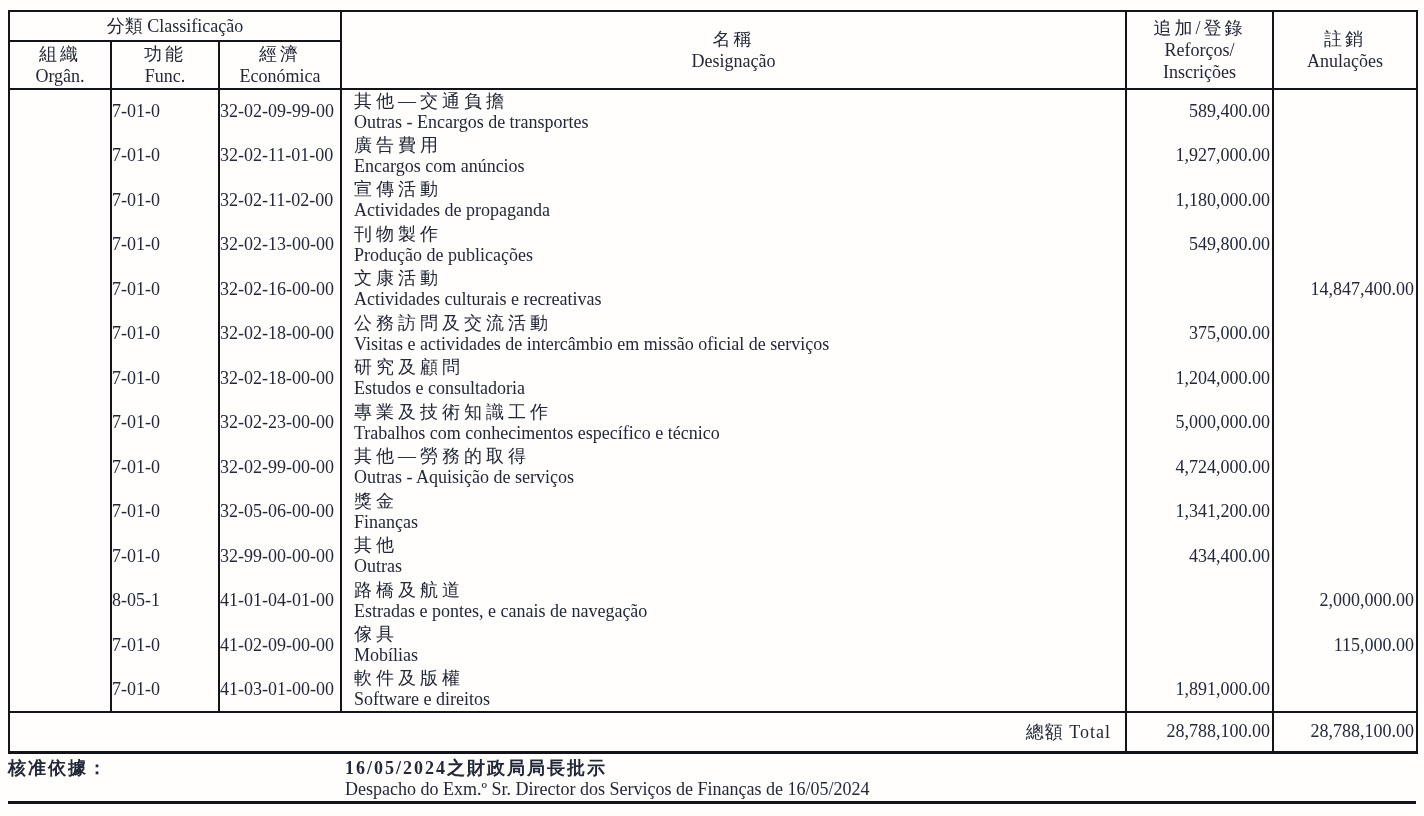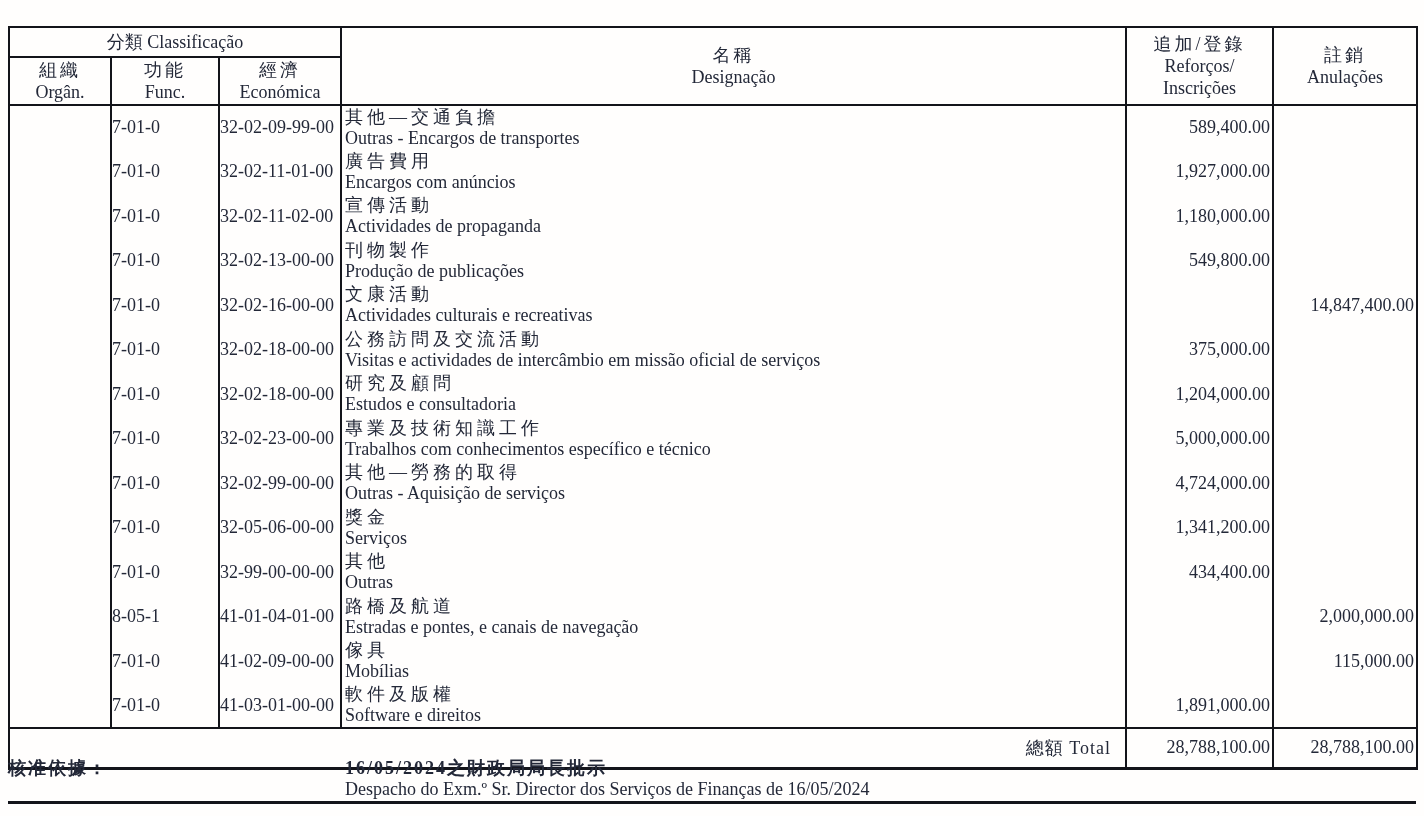--- a/index.html
+++ b/index.html
@@ -7,21 +7,21 @@
   body {
     width: 1424px; height: 816px;
     position: relative;
     font-family: "Liberation Serif", "DejaVu Serif", serif;
     color: #232838;
     overflow: hidden;
   }
   .sheet { position: absolute; inset: 0; background: #fffefd; }
 
   table.budget {
-    position: absolute; left: 8px; top: 26px;
+    position: absolute; left: 8px; top: 10px;
     width: 1408px;
     border-collapse: collapse;
     table-layout: fixed;
   }
   col.c1 { width: 102px; }
   col.c2 { width: 108px; }
   col.c3 { width: 122px; }
   col.c4 { width: 785px; }
   col.c5 { width: 147px; }
   col.c6 { width: 144px; }
@@ -40,21 +40,21 @@
   .zh-line { letter-spacing: 3px; }
 
   tbody tr { height: 44.5px; }
   tbody td {
     border-left: 2px solid #13141a;
     border-right: 2px solid #13141a;
     vertical-align: middle;
     font-size: 18px;
   }
   td.c-center { }
-  td.c-name { padding-left: 3px; }
+  td.c-name { padding-left: 12px; }
   td.c-name .zh { letter-spacing: 4px; line-height: 21px; }
   td.c-name .pt { line-height: 21px; }
   td.c-amt { text-align: right; padding-right: 2px; }
 
   tr.total-row { height: 40px; margin-left: 44px; }
   tr.total-row td {
     border-top: 2px solid #13141a;
     border-bottom: 3px solid #13141a;
     border-left: 2px solid #13141a;
     border-right: 2px solid #13141a;
@@ -232,21 +232,21 @@
       <td class="c-amt">4,724,000.00</td>
       <td class="c-amt"></td>
     </tr>
 
     <tr>
       <td class="c-center"></td>
       <td class="c-center">7-01-0</td>
       <td class="c-center">32-05-06-00-00</td>
       <td class="c-name">
         <div class="zh">獎金</div>
-        <div class="pt">Serviços</div>
+        <div class="pt">Finanças</div>
       </td>
       <td class="c-amt">1,341,200.00</td>
       <td class="c-amt"></td>
     </tr>
 
     <tr>
       <td class="c-center"></td>
       <td class="c-center">7-01-0</td>
       <td class="c-center">32-99-00-00-00</td>
       <td class="c-name">

